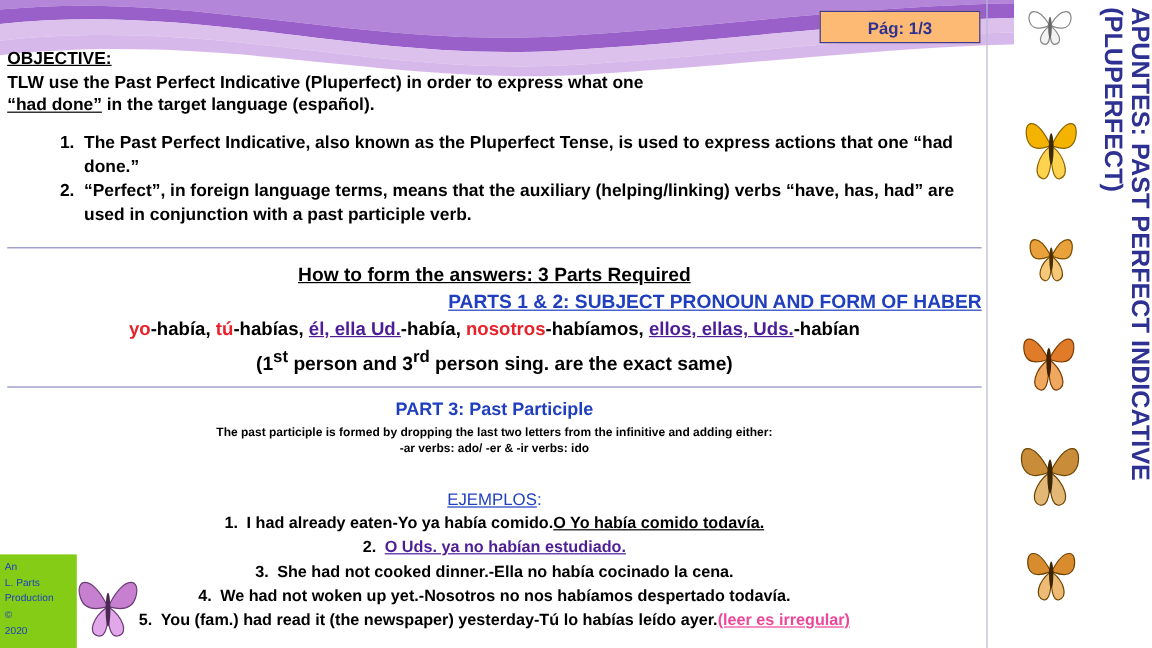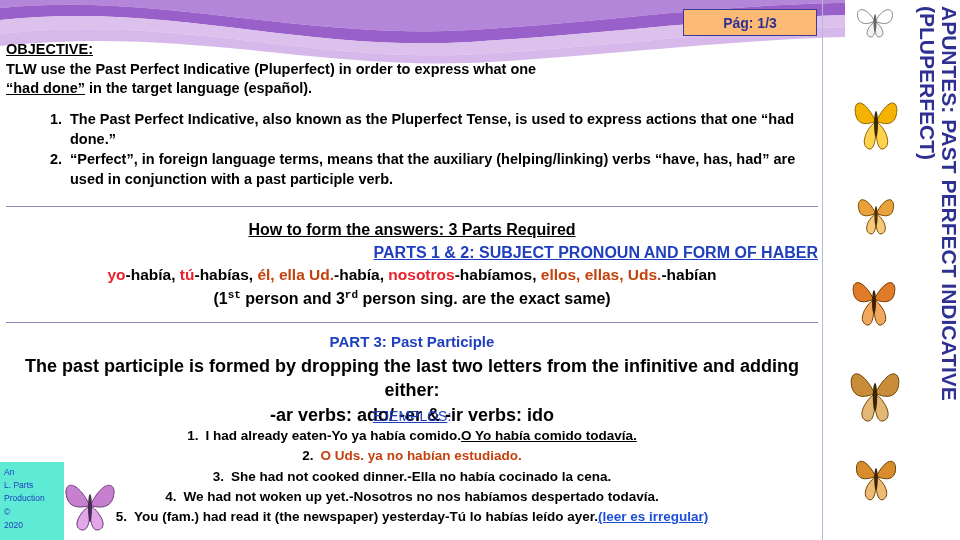--- a/index.html
+++ b/index.html
@@ -67,50 +67,50 @@
 
   
   .howto{
     position:absolute;top:218px;left:6px;width:812px;text-align:center;
     font-size:16px;font-weight:bold;line-height:1.45;
   }
   .howto .l1{color:#000;text-decoration:underline;}
   .howto .l2{color:#1f3fbf;text-decoration:underline;text-align:right;}
   .howto .l3{font-size:15.5px;}
   .red{color:#e8212a;}
-  .blue{color:#c2410c;}
+  .blue{color:#4c1d95;text-decoration:underline;}
   .blk{color:#000;}
   .howto .l4{color:#000;}
-  sup{font-size:11px;vertical-align:super;font-family:Liberation Mono, monospace;}
+  sup{font-size:14px;vertical-align:super;}
 
   
   .part3{
     position:absolute;top:333px;left:6px;width:812px;text-align:center;
   }
   .part3 .h{font-size:15px;font-weight:bold;color:#1f3fbf;}
-  .part3 .p{font-size:18px;font-weight:bold;color:#000;margin-top:4px;line-height:1.35;}
+  .part3 .p{font-size:10px;font-weight:bold;color:#000;margin-top:4px;line-height:1.35;}
 
   
   .ej-title{
     position:absolute;top:408px;left:6px;width:812px;text-align:center;
     font-size:14px;font-weight:normal;color:#1f3fbf;
   }
   .ej-title .ul{text-decoration:underline;}
   .ejlist{
     position:absolute;top:426px;left:6px;width:812px;
     font-size:13.5px;font-weight:bold;color:#000;line-height:1.5;
   }
   .ejlist .row{display:flex;justify-content:center;}
   .ejlist .n{padding-right:7px;}
-  .green{color:#1d4ed8;}
+  .green{color:#ec4899;}
 
   
   .credit{
     position:absolute;left:0;top:462px;width:64px;height:78px;
-    background:#5eead4;color:#1f3fbf;font-size:8.5px;line-height:1.55;
+    background:#84cc16;color:#1f3fbf;font-size:8.5px;line-height:1.55;
     padding:4px 2px 0 4px;box-sizing:border-box;font-weight:normal;
   }
   .credit-bfly{position:absolute;left:62px;top:470px;}
 </style>
 </head>
 <body>
 
 <div class="slide">
 
   <svg class="swoosh" viewBox="0 0 960 70" preserveAspectRatio="none">

